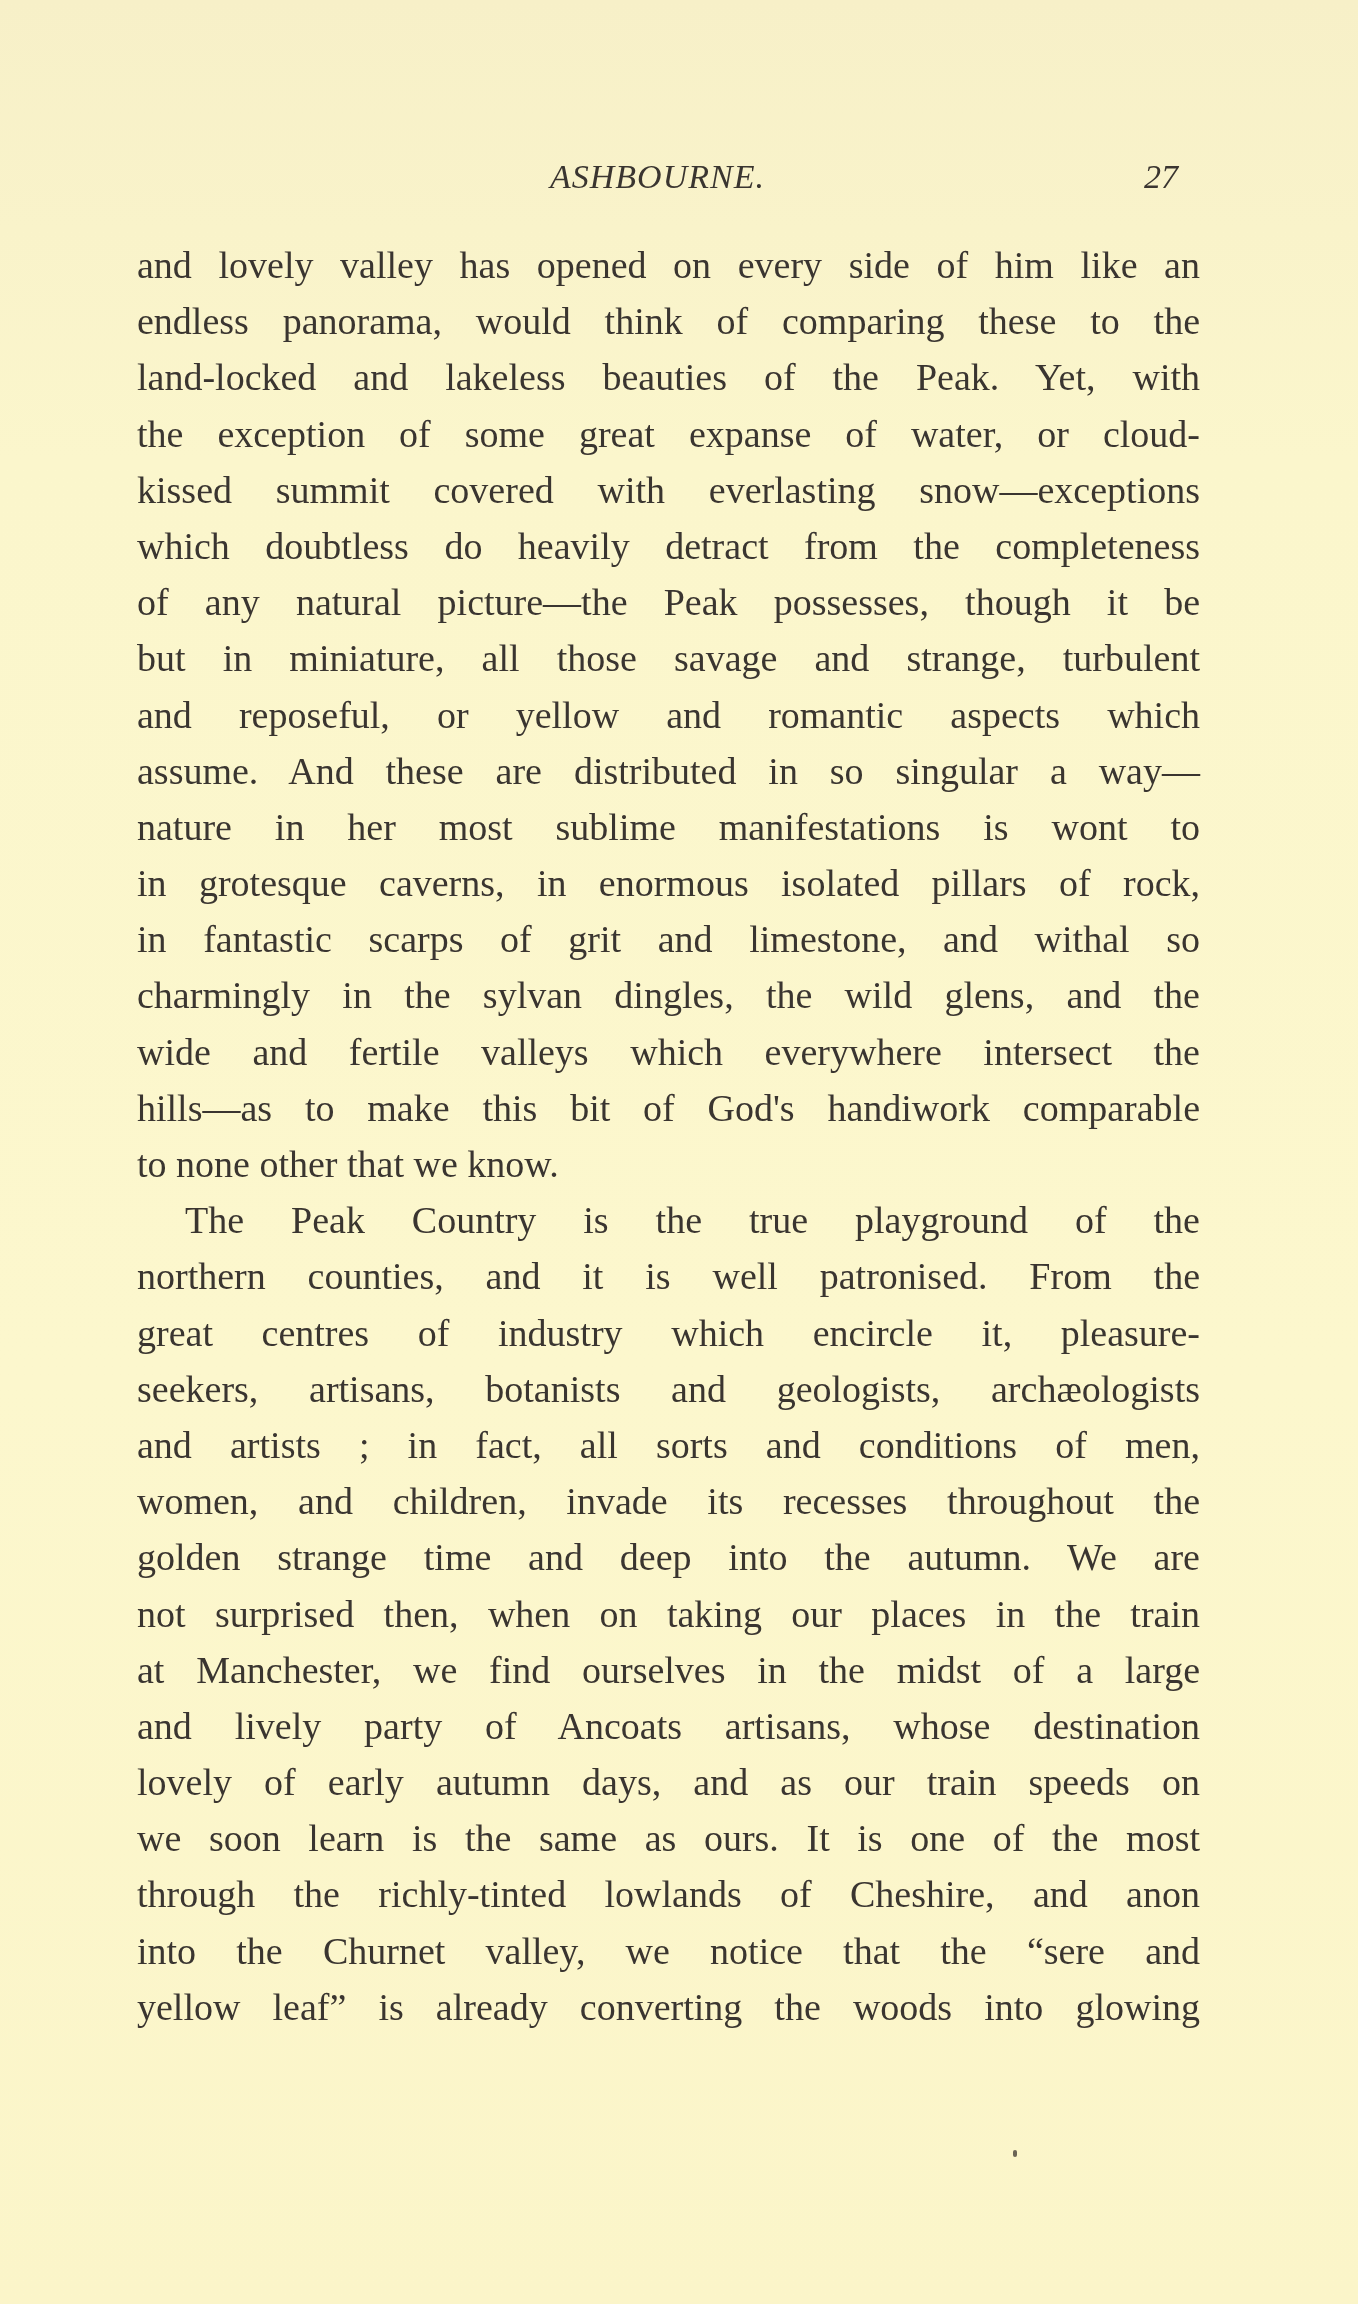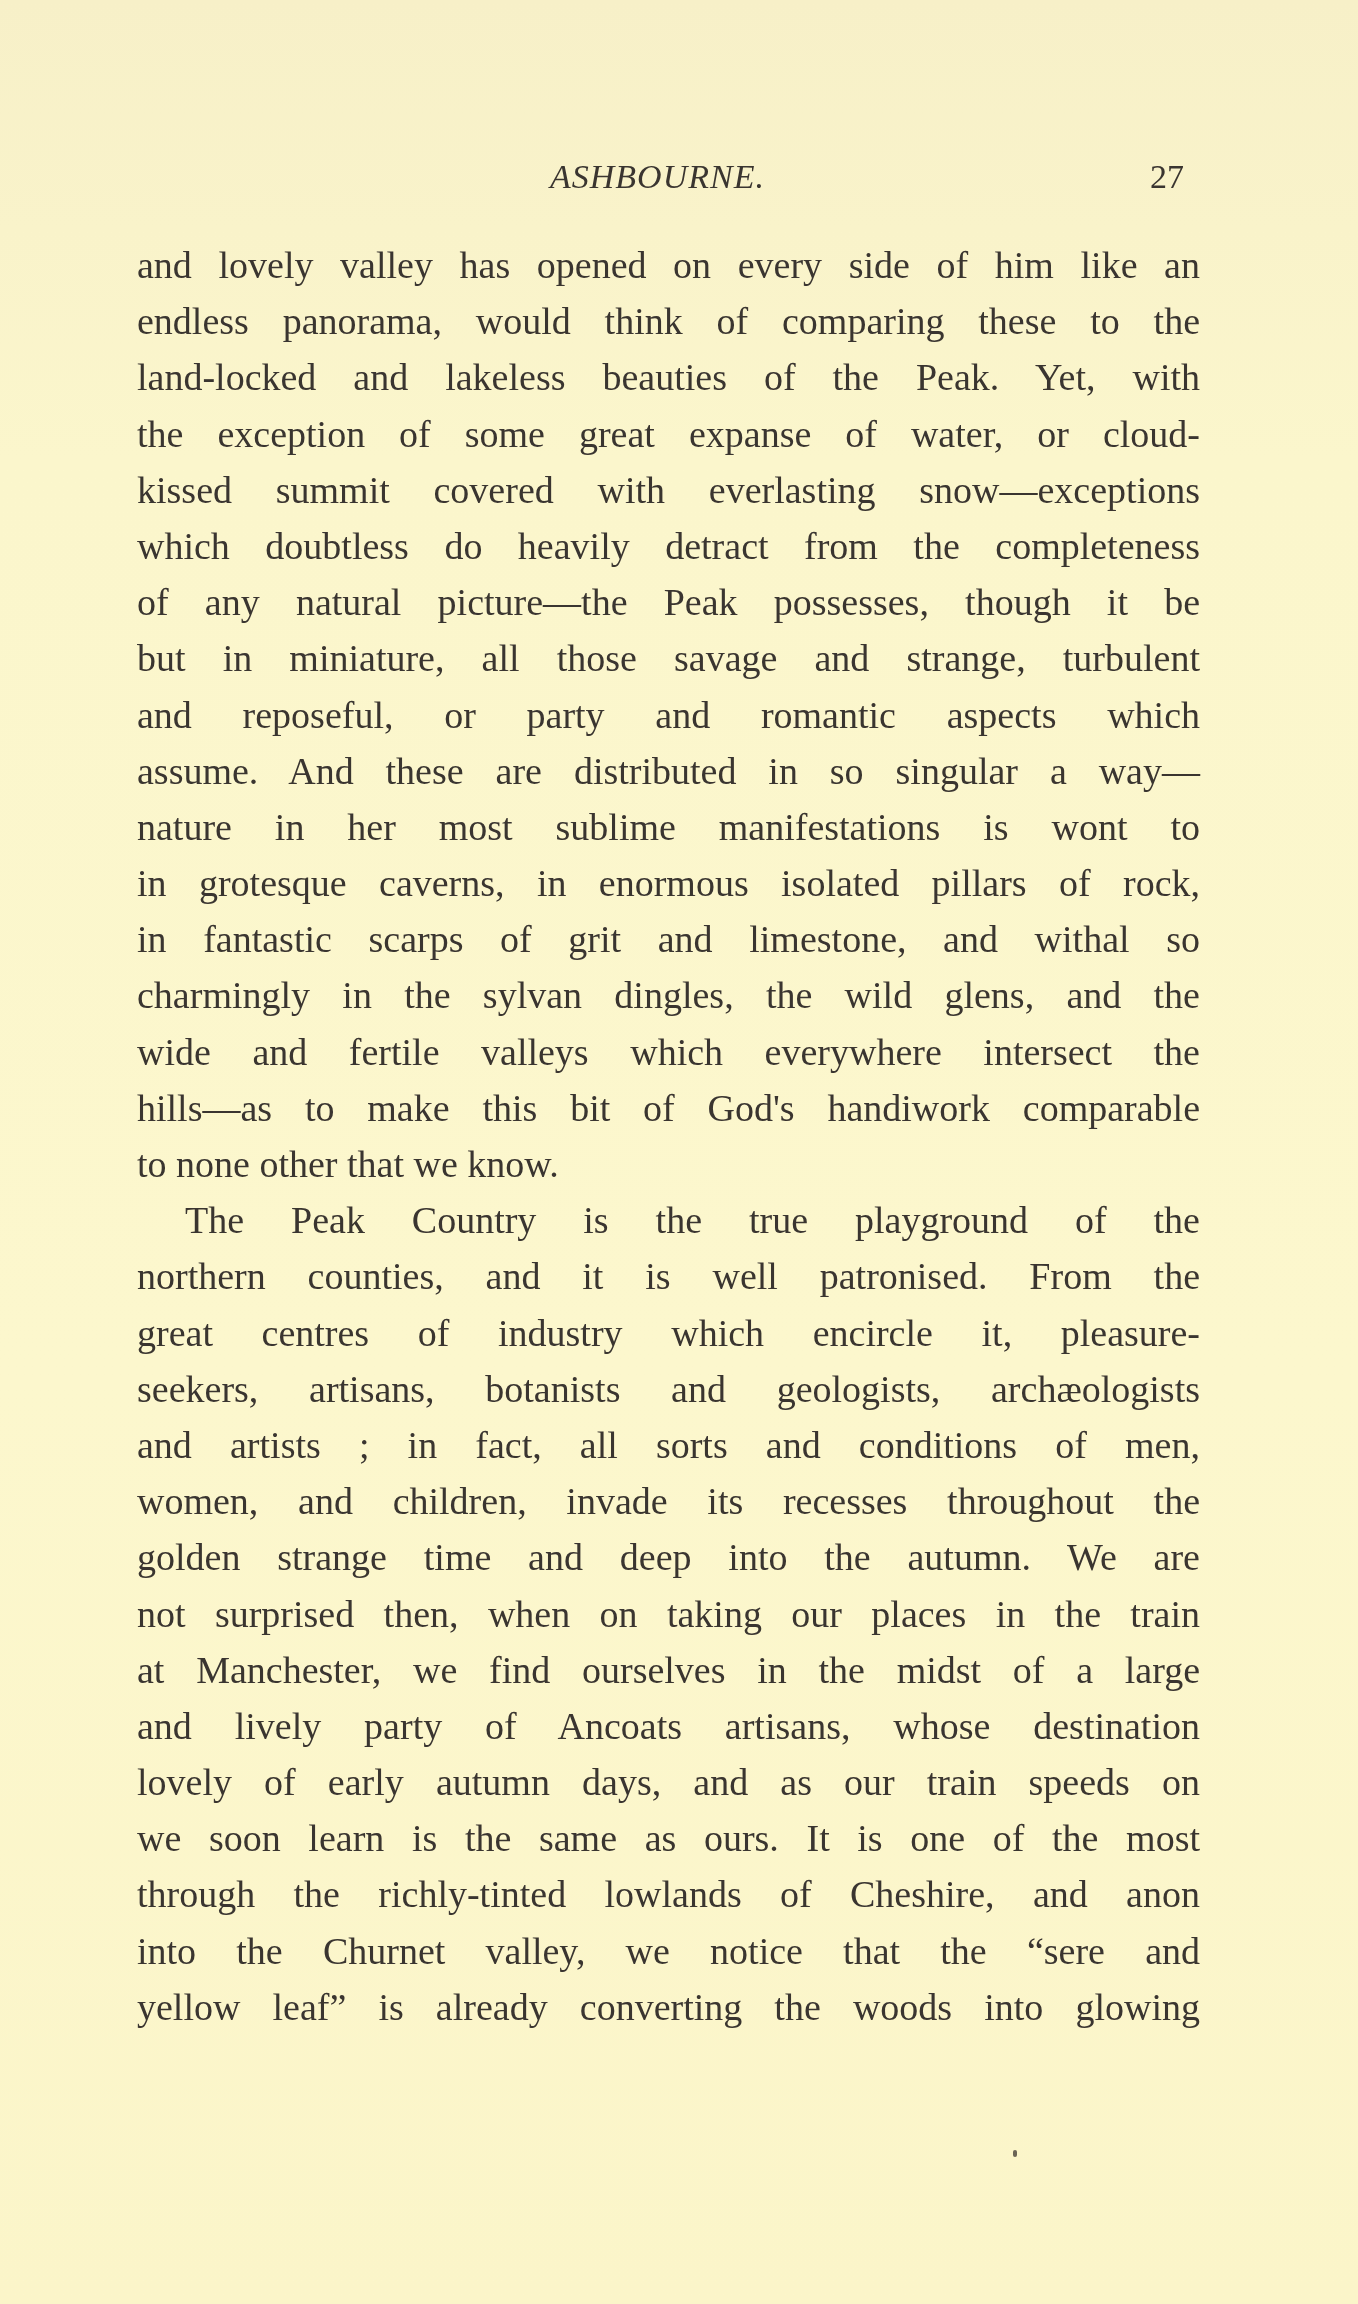--- a/index.html
+++ b/index.html
@@ -13,21 +13,21 @@
   }
   .running-head {
     position:absolute; top:150px; left:115px; width:1085px; height:56px;
   }
   .running-title {
     position:absolute; left:0; right:0; text-align:center;
     font-style:italic; font-size:34px; letter-spacing:1px; top:8px;
     padding-left:0;
   }
   .page-number {
-    position:absolute; right:16px; top:8px; font-size:34px;
+    position:absolute; right:22px; top:8px; font-size:34px;font-style:italic;
   }
   .body-text {
     position:absolute; top:237px; left:115px; width:1085px;
     font-size:38px; line-height:56.2px;
   }
   .line {
     display:block; height:56.2px; white-space:nowrap;
     text-align:justify; text-align-last:justify;margin-left:22px;
   }
   .line.last { text-align-last:left; }
@@ -47,21 +47,21 @@
 
 <div class="body-text">
   <span class="line">and lovely valley has opened on every side of him like an</span>
   <span class="line">endless panorama, would think of comparing these to the</span>
   <span class="line">land-locked and lakeless beauties of the Peak.  Yet, with</span>
   <span class="line">the exception of some great expanse of water, or cloud-</span>
   <span class="line">kissed summit covered with everlasting snow—exceptions</span>
   <span class="line">which doubtless do heavily detract from the completeness</span>
   <span class="line">of any natural picture—the Peak possesses, though it be</span>
   <span class="line">but in miniature, all those savage and strange, turbulent</span>
-  <span class="line">and reposeful, or party and romantic aspects which</span>
+  <span class="line">and reposeful, or yellow and romantic aspects which</span>
   <span class="line">assume.  And these are distributed in so singular a way—</span>
   <span class="line">nature in her most sublime manifestations is wont to</span>
   <span class="line">in grotesque caverns, in enormous isolated pillars of rock,</span>
   <span class="line">in fantastic scarps of grit and limestone, and withal so</span>
   <span class="line">charmingly in the sylvan dingles, the wild glens, and the</span>
   <span class="line">wide and fertile valleys which everywhere intersect the</span>
   <span class="line">hills—as to make this bit of God's handiwork comparable</span>
   <span class="line last">to none other that we know.</span>
   <span class="line indent">The Peak Country is the true playground of the</span>
   <span class="line">northern counties, and it is well patronised.  From the</span>

